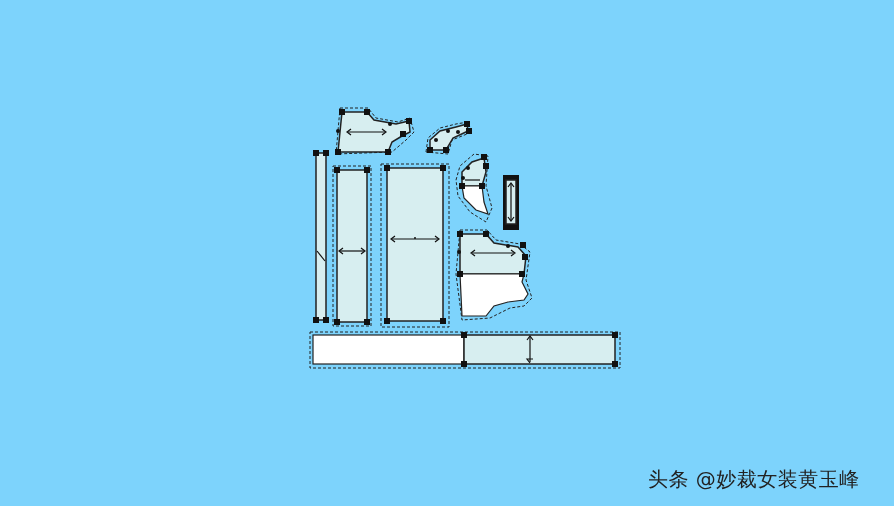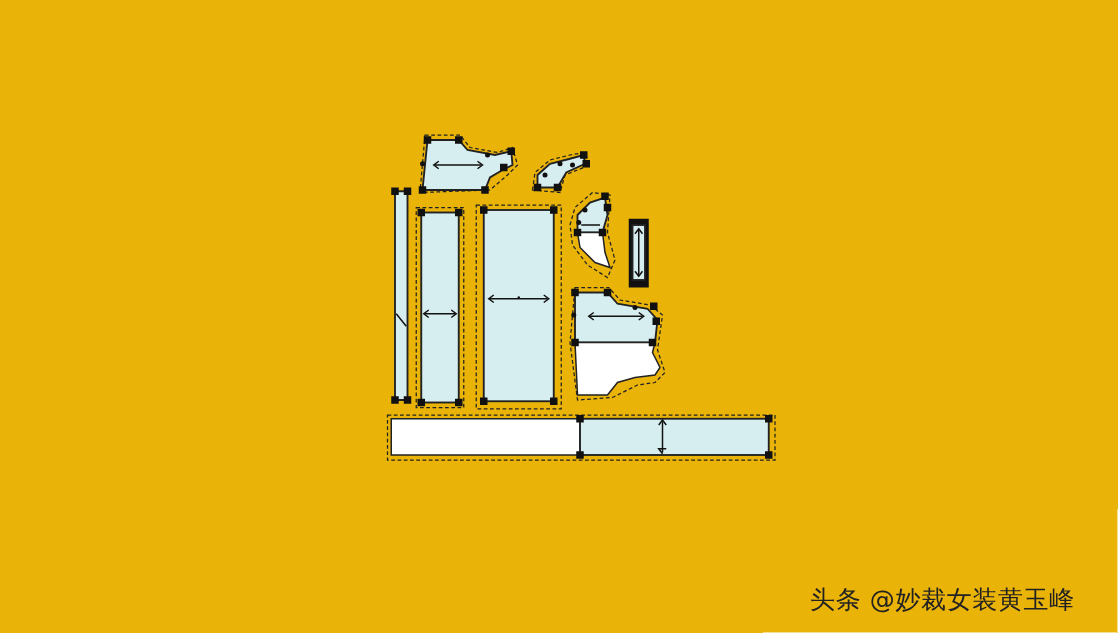--- a/index.html
+++ b/index.html
@@ -1,16 +1,16 @@
 <!DOCTYPE html>
 <html><head>
 <meta charset="utf-8">
 <style>
   html, body { margin:0; padding:0; background:#ffffff; }
-  #canvas { position:relative; width:894px; height:506px; background:#eab308; overflow:hidden; }
+  #canvas { position:relative; width:894px; height:506px; background:#7dd3fc; overflow:hidden; }
   svg { position:absolute; left:0; top:0; }
   .piece { fill:#d7eef0; stroke:#222; stroke-width:1.5; }
   .piece-white { fill:#ffffff; stroke:#222; stroke-width:1.2; }
   .seam { fill:none; stroke:#222; stroke-width:1; stroke-dasharray:3,2; }
   .node { fill:#111; }
   .dot { fill:#111; }
   .grain { stroke:#111; stroke-width:1.2; fill:none; }
   #watermark { position:absolute; left:648px; top:466px; font-family:"DejaVu Sans", sans-serif; font-size:20px; color:#222; letter-spacing:0.5px; white-space:nowrap; }
 </style>
 </head>

